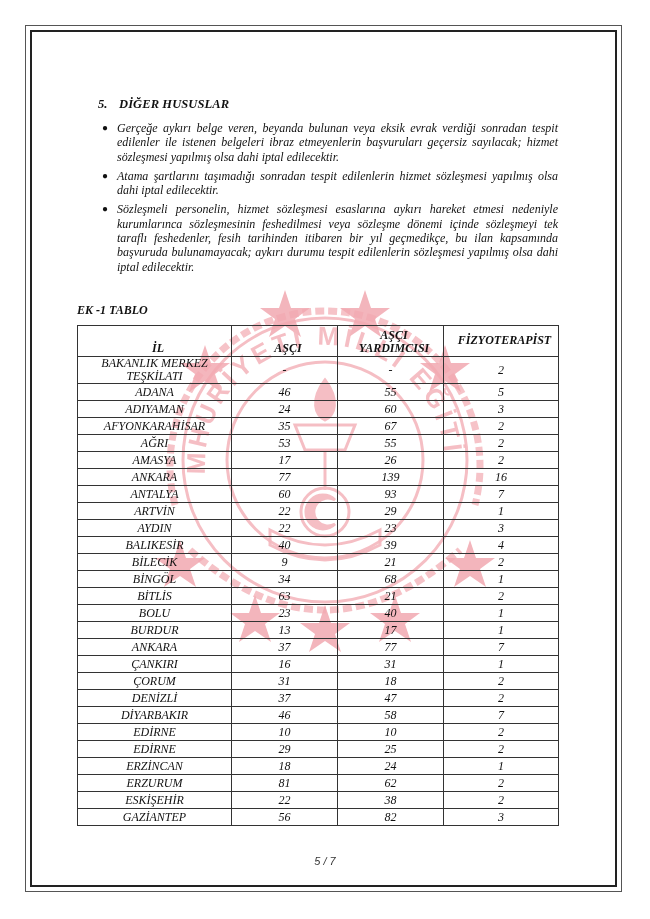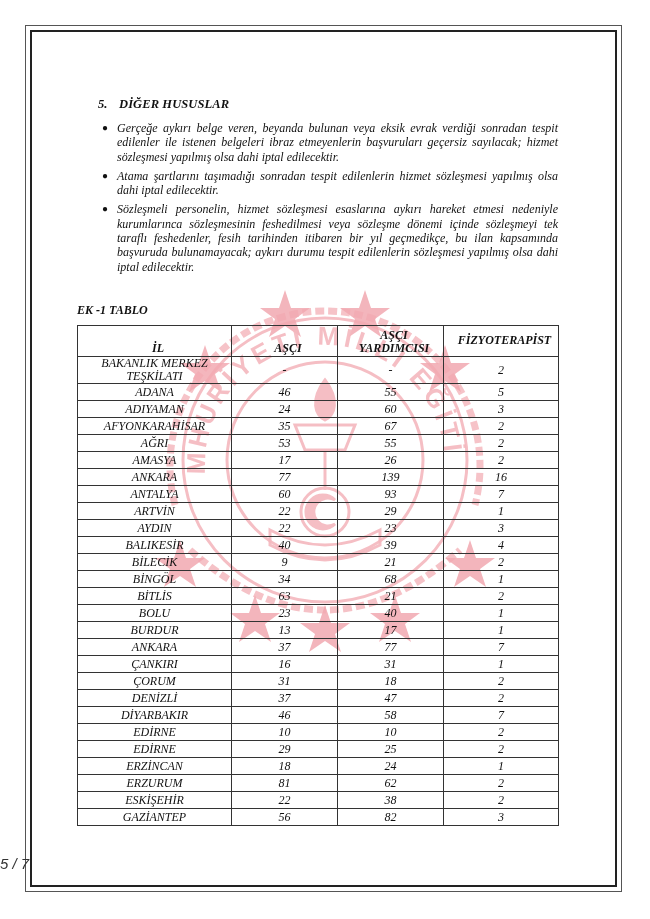--- a/index.html
+++ b/index.html
@@ -130,22 +130,22 @@
     }
     .col-il { width: 154px; }
     .col-asci { width: 106px; }
     .col-yard { width: 106px; }
     .col-fizyo { width: 115px; }
     .page-number {
       position: absolute;
       left: 0;
       width: 650px;
       top: 855px;
-      text-align: left;
-      font-size: 15px;
+      text-align: center;
+      font-size: 11px;
       font-family: "Liberation Sans", sans-serif;
       color: #333;
     }
   </style>
 </head>
 <body>
 
 <div class="page-border-outer"></div>
 <div class="page-border-inner"></div>
 

